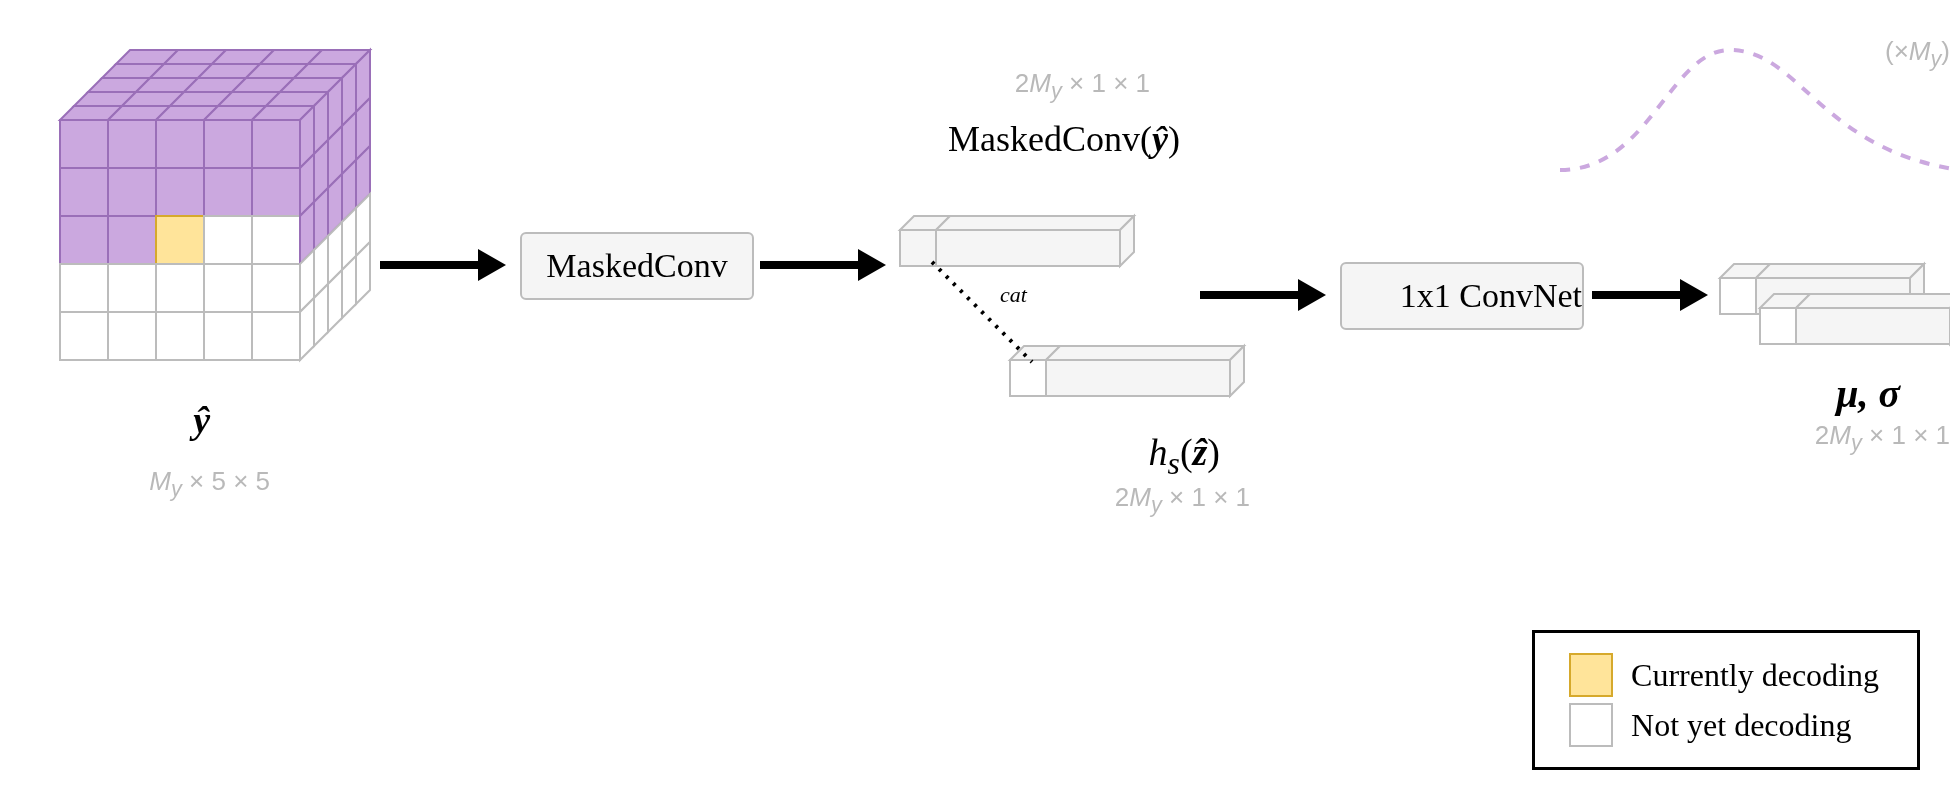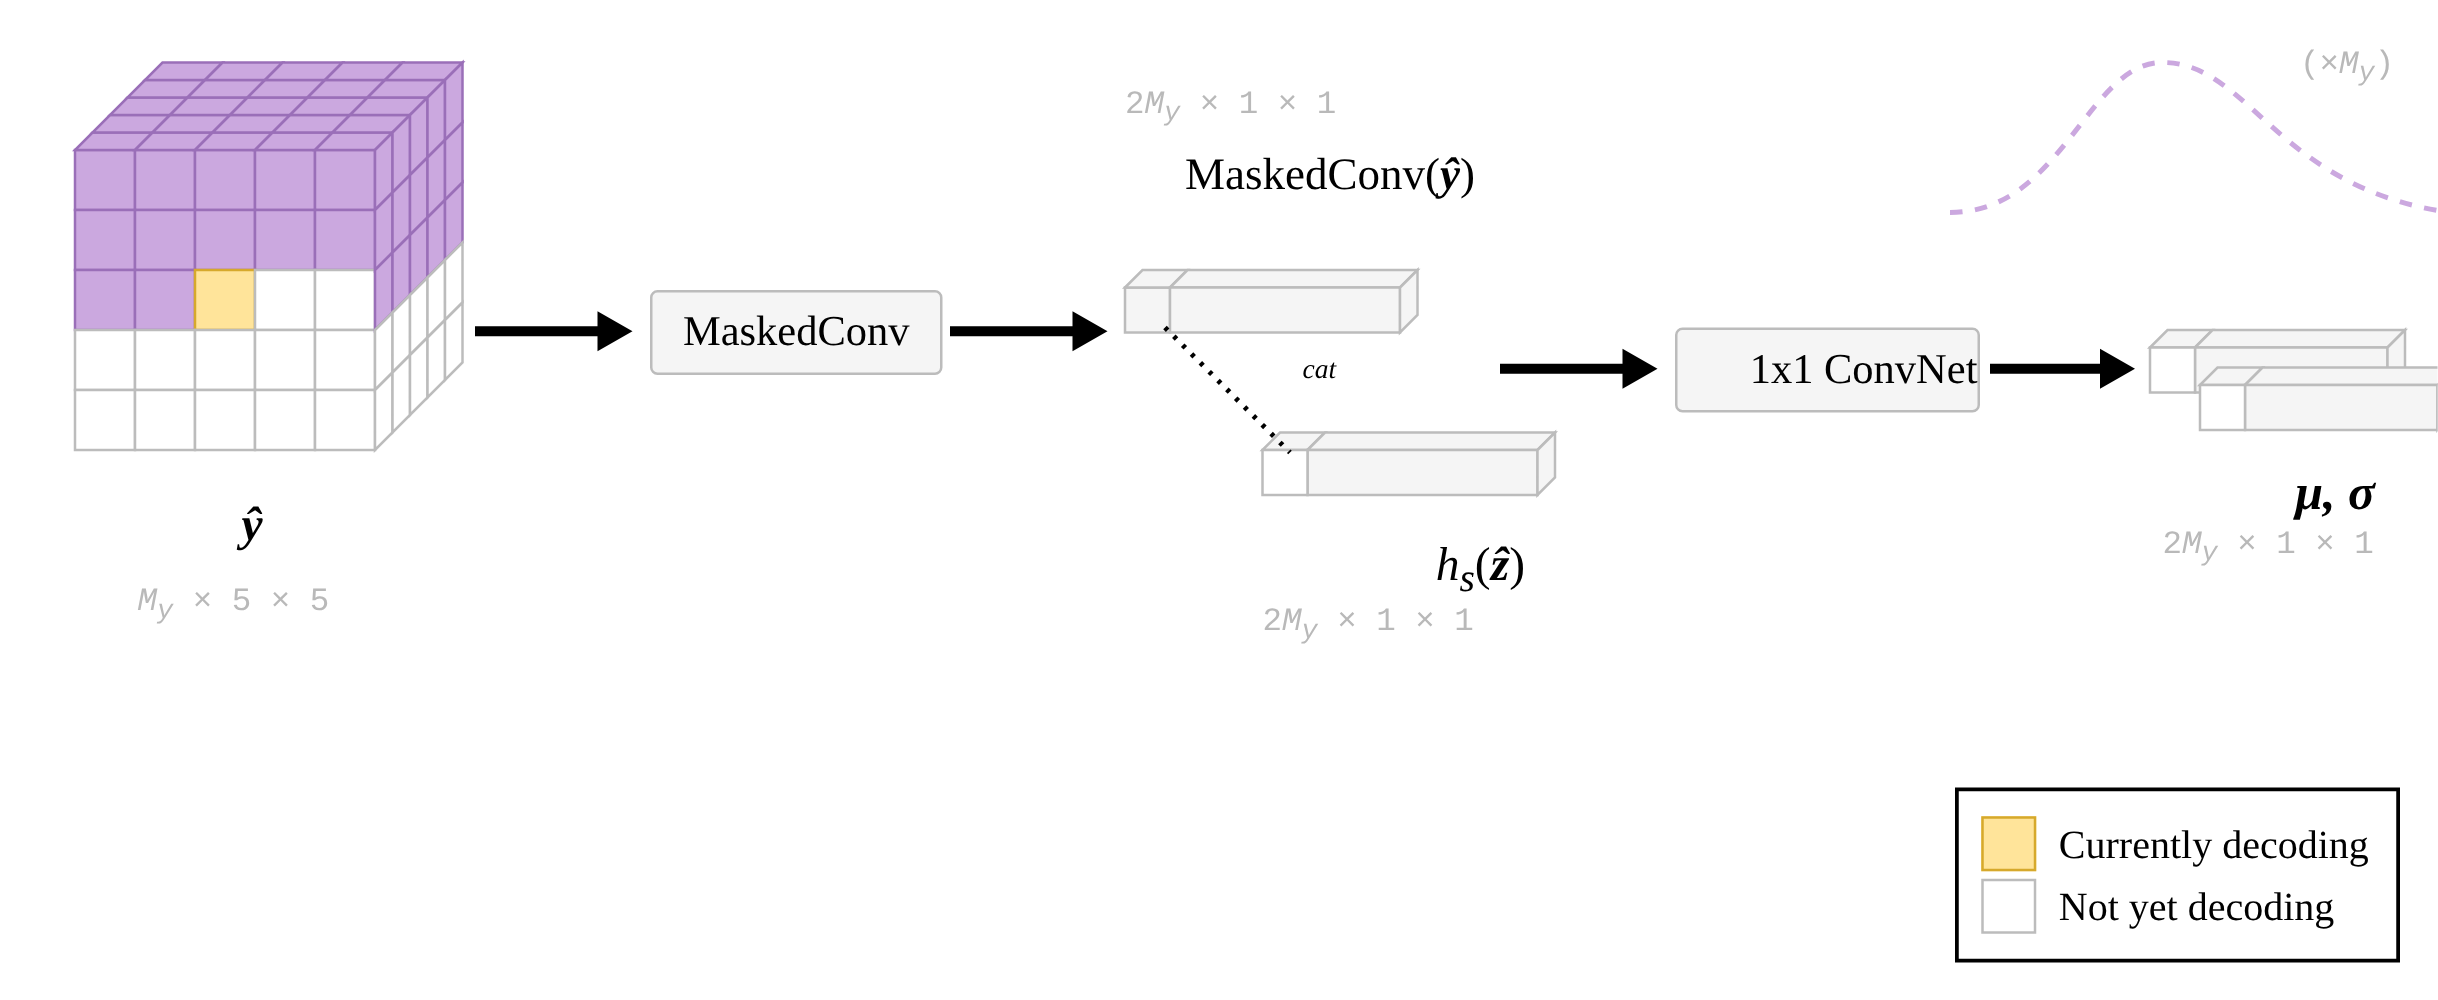--- a/index.html
+++ b/index.html
@@ -13,23 +13,23 @@
   }
   .label {
     position: absolute;
     color: #000;
     text-align: right;
     line-height: 1.2;
   }
   .dim-label {
     position: absolute;
     color: #b9b9b9;
-    text-align: left;
+    text-align: right;
     font-size: 26px;
-    font-family: Liberation Mono, monospace;
+    font-family: Liberation Sans, sans-serif;
   }
   .main-label {
     font-size: 38px;
     font-style: italic;
     font-weight: bold;
   }
   .box-op {
     position: absolute;
     border: 2px solid #bcbcbc;
     background: #f5f5f5;
@@ -60,21 +60,21 @@
     border: 3px solid #000;
     background: #fff;
     padding: 14px 22px 14px 18px;
   }
   .legend-row {
     display: flex;
     align-items: center;
     gap: 18px;
     font-size: 32px;
     color: #000;
-    margin: 6px 0;
+    margin: 6px 16px;
   }
   .swatch {
     width: 40px;
     height: 40px;
     border: 2px solid;
     flex: 0 0 40px;
   }
   .swatch.yellow { background: #ffe49a; border-color: #d6a92c; }
   .swatch.purple { background: #cba8df; border-color: #9a6fb8; }
   .swatch.white  { background: #ffffff; border-color: #bcbcbc; }
@@ -85,21 +85,20 @@
   
   .rod {
     position: absolute;
   }
 
   .cat-label {
     position: absolute;
     font-size: 22px;
     font-style: italic;
     color: #000;
-    margin-left: 42px;
   }
 
   .mu-sigma {
     font-family: Georgia, serif;
     font-style: italic;
     font-weight: bold;
     font-size: 40px;
   }
 </style>
 </head>

